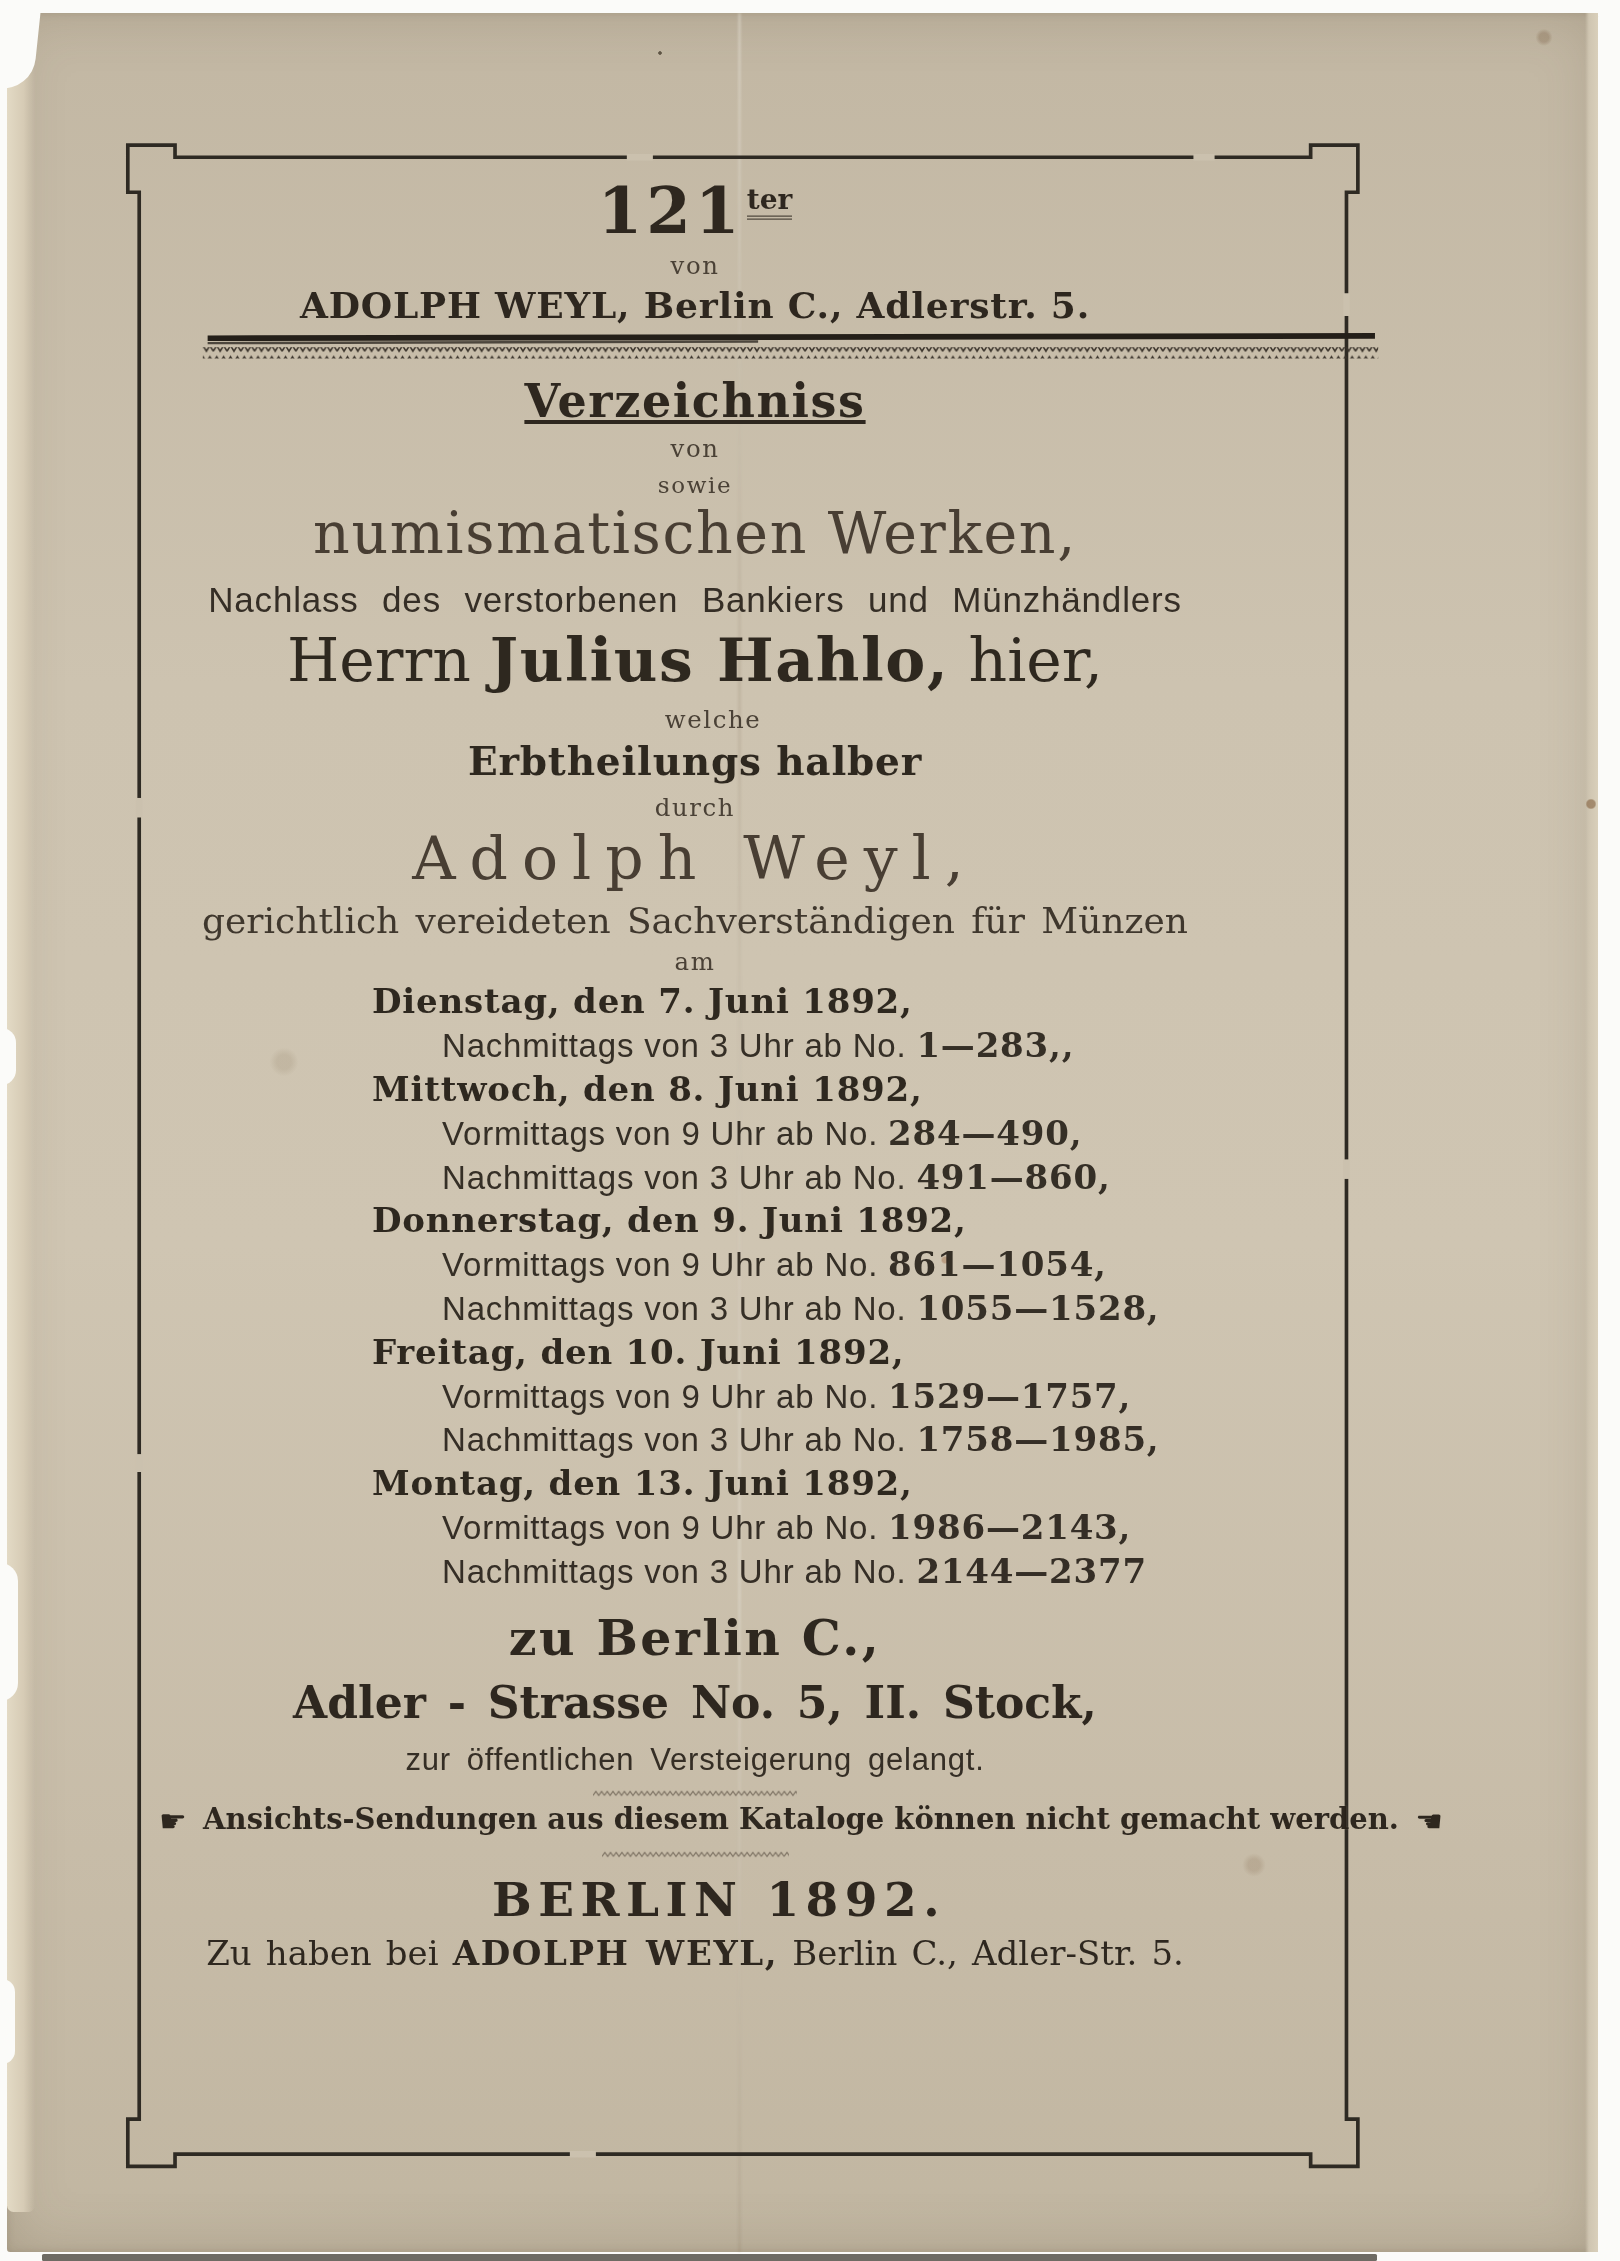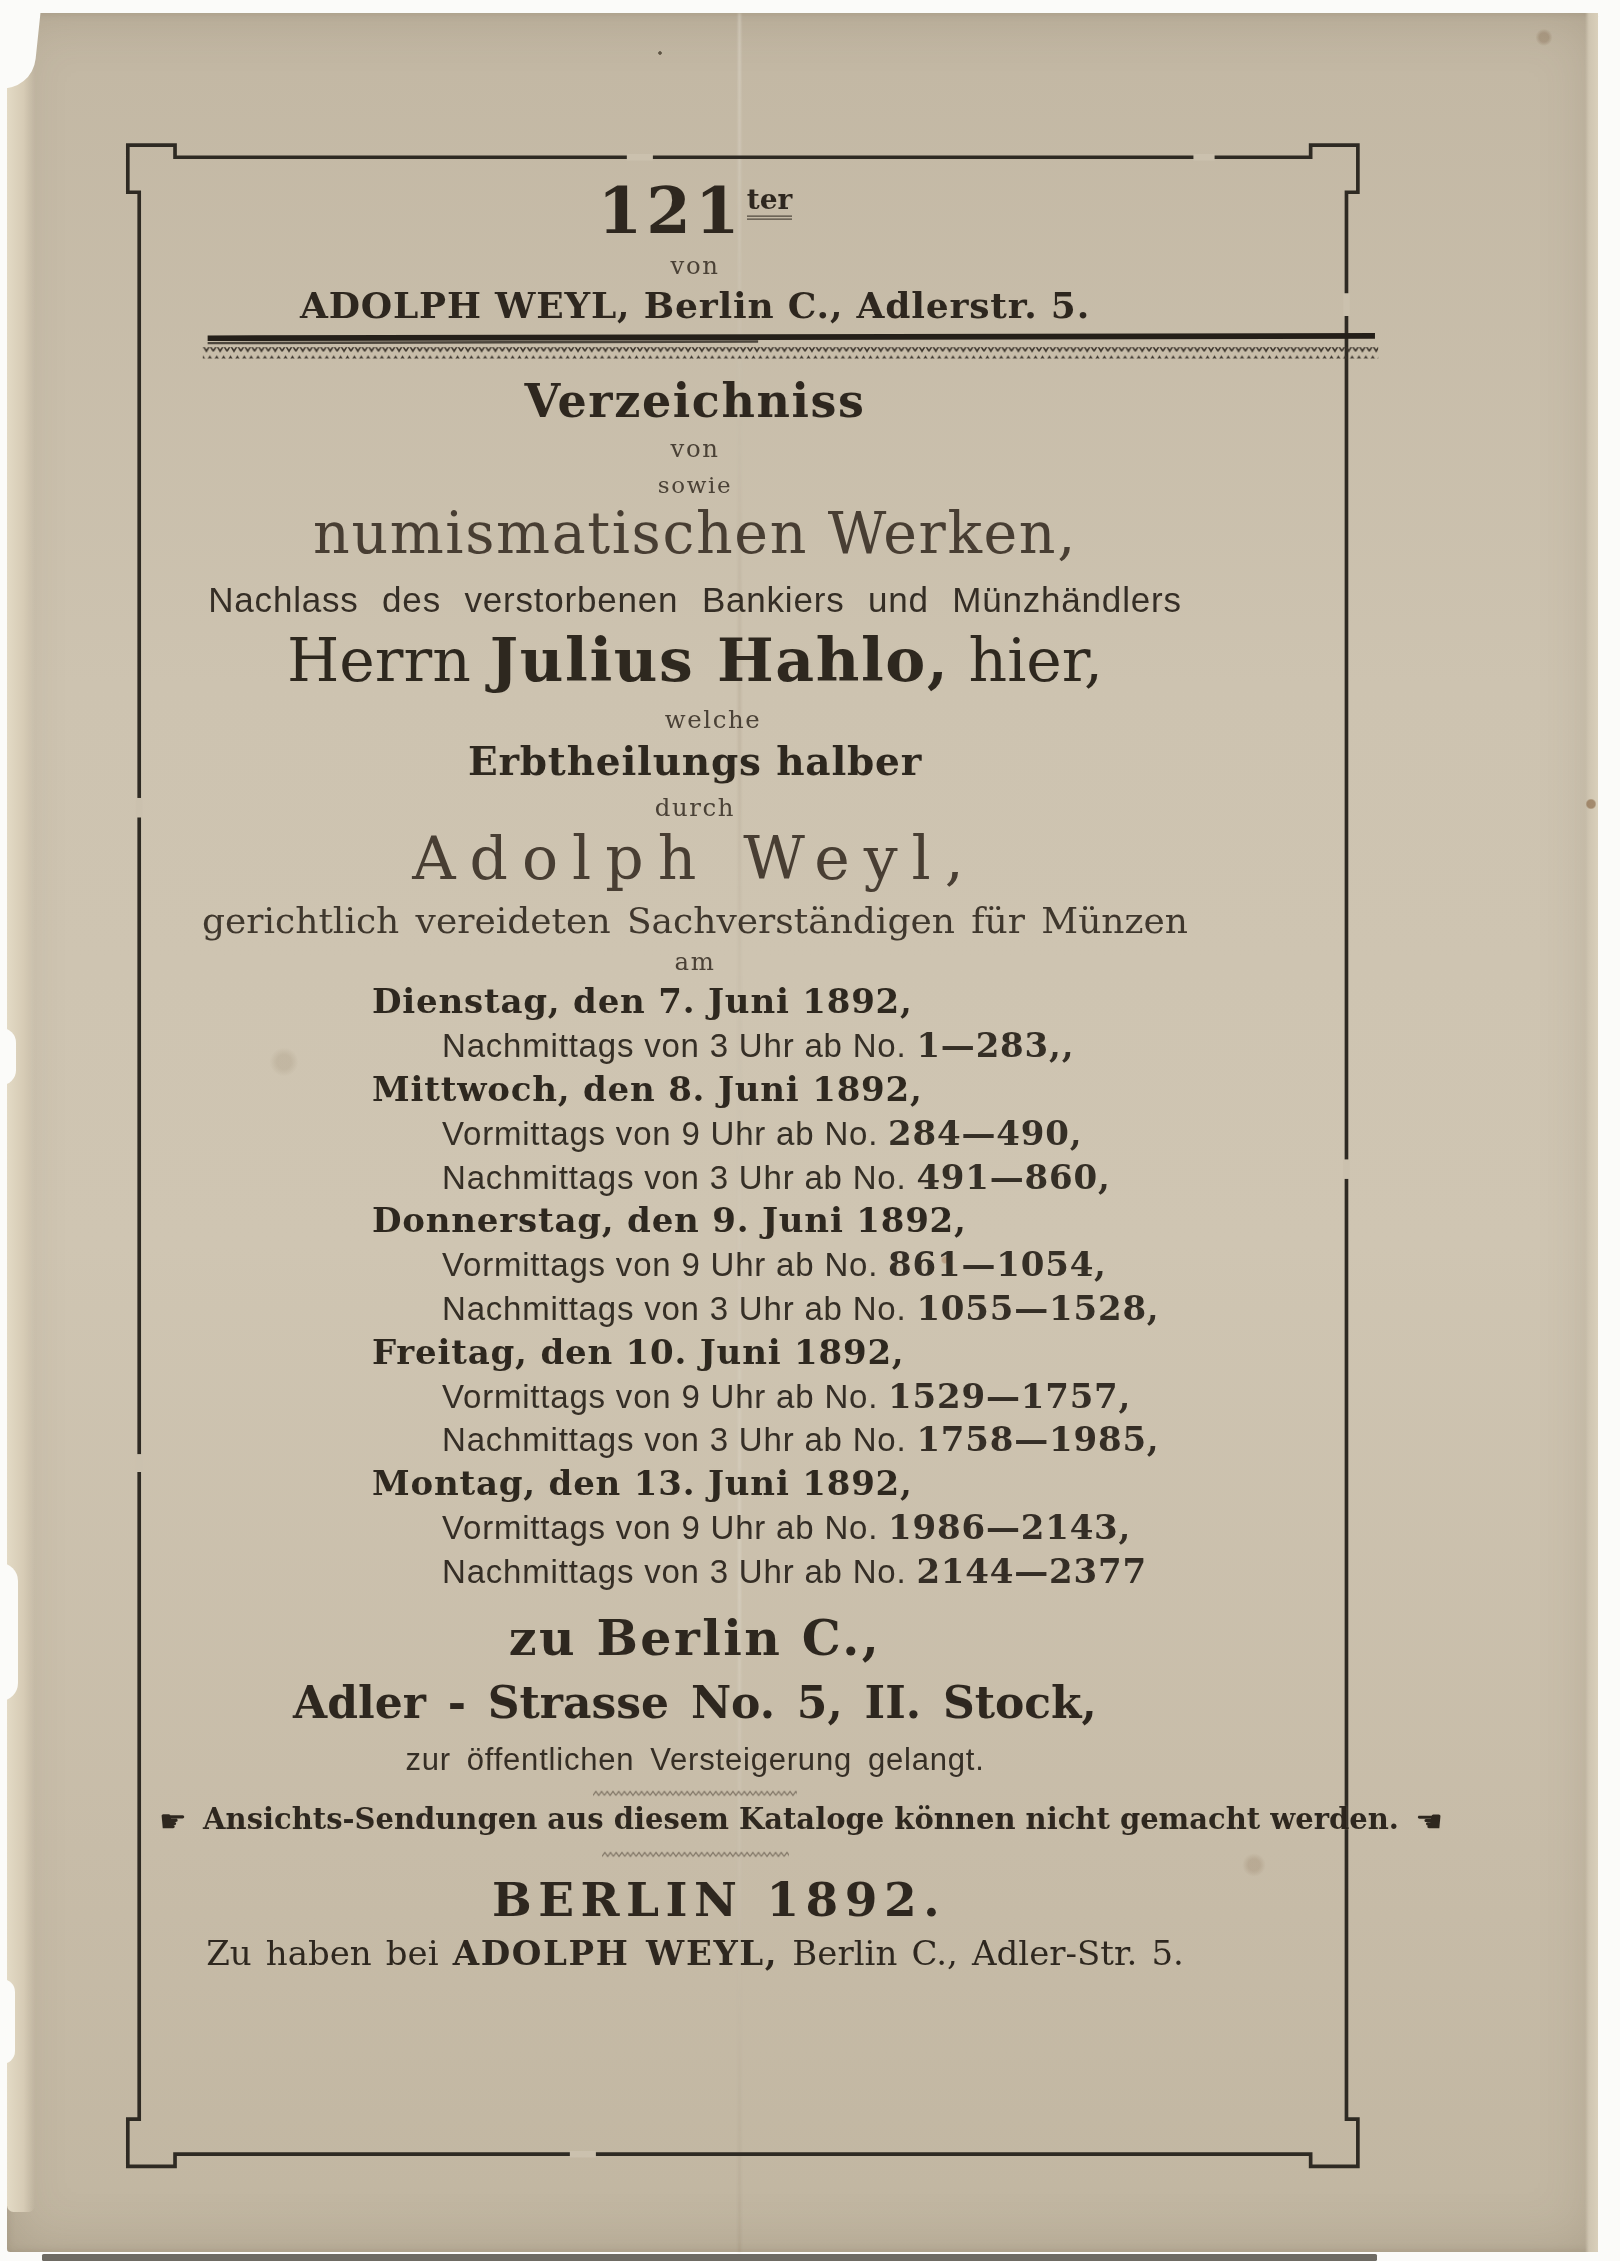--- a/index.html
+++ b/index.html
@@ -61,21 +61,21 @@
   .small-word{font-size:24.4px;color:#4a4136;letter-spacing:1.6px;}
 
   .edition{margin-top:36px;}
   .ed-num{font-size:64px;font-weight:bold;letter-spacing:4.1px;}
   .ed-suf{display:inline-block;font-size:28px;font-weight:bold;transform:translateY(-24.4px);
           border-bottom:4.9px double rgba(36,30,22,.9);padding-bottom:2.4px;margin-left:3.3px;}
   .main-title{font-size:72px;font-weight:bold;letter-spacing:5.7px;margin-top:4.9px;}
   .von1{margin-top:9.8px;}
   .publisher{font-size:36px;font-weight:bold;margin-top:8.1px;letter-spacing:0.8px;}
   .rule-wrap{margin-top:8.1px;height:34px;transform:translateX(37px);}
-  .verzeichniss{font-size:46px;font-weight:bold;letter-spacing:1.6px;margin-top:13px;}
+  .verzeichniss{font-size:46px;font-weight:bold;letter-spacing:1.6px;margin-top:13px;text-decoration:underline;}
   .von2{margin-top:13px;}
   .muenzen{font-size:72px;letter-spacing:4.1px;margin-top:8.1px;}
   .sowie{margin-top:13px;font-size:23px;}
   .numis{font-size:57px;letter-spacing:1.6px;margin-top:8.1px;text-align:center;}
   .nachlass{font-family:"Liberation Sans", sans-serif;font-size:35px;word-spacing:13px;letter-spacing:0.8px;margin-top:19.5px;color:rgba(40,34,26,.92);}
   .owner{font-size:60px;margin-top:13px;}
   .owner-name{font-weight:bold;letter-spacing:1.6px;}
   .welche{margin-top:18px;padding-left:36px;}
   .erb{font-size:39px;font-weight:bold;margin-top:9.8px;letter-spacing:0.8px;}
   .durch{margin-top:14.7px;}

